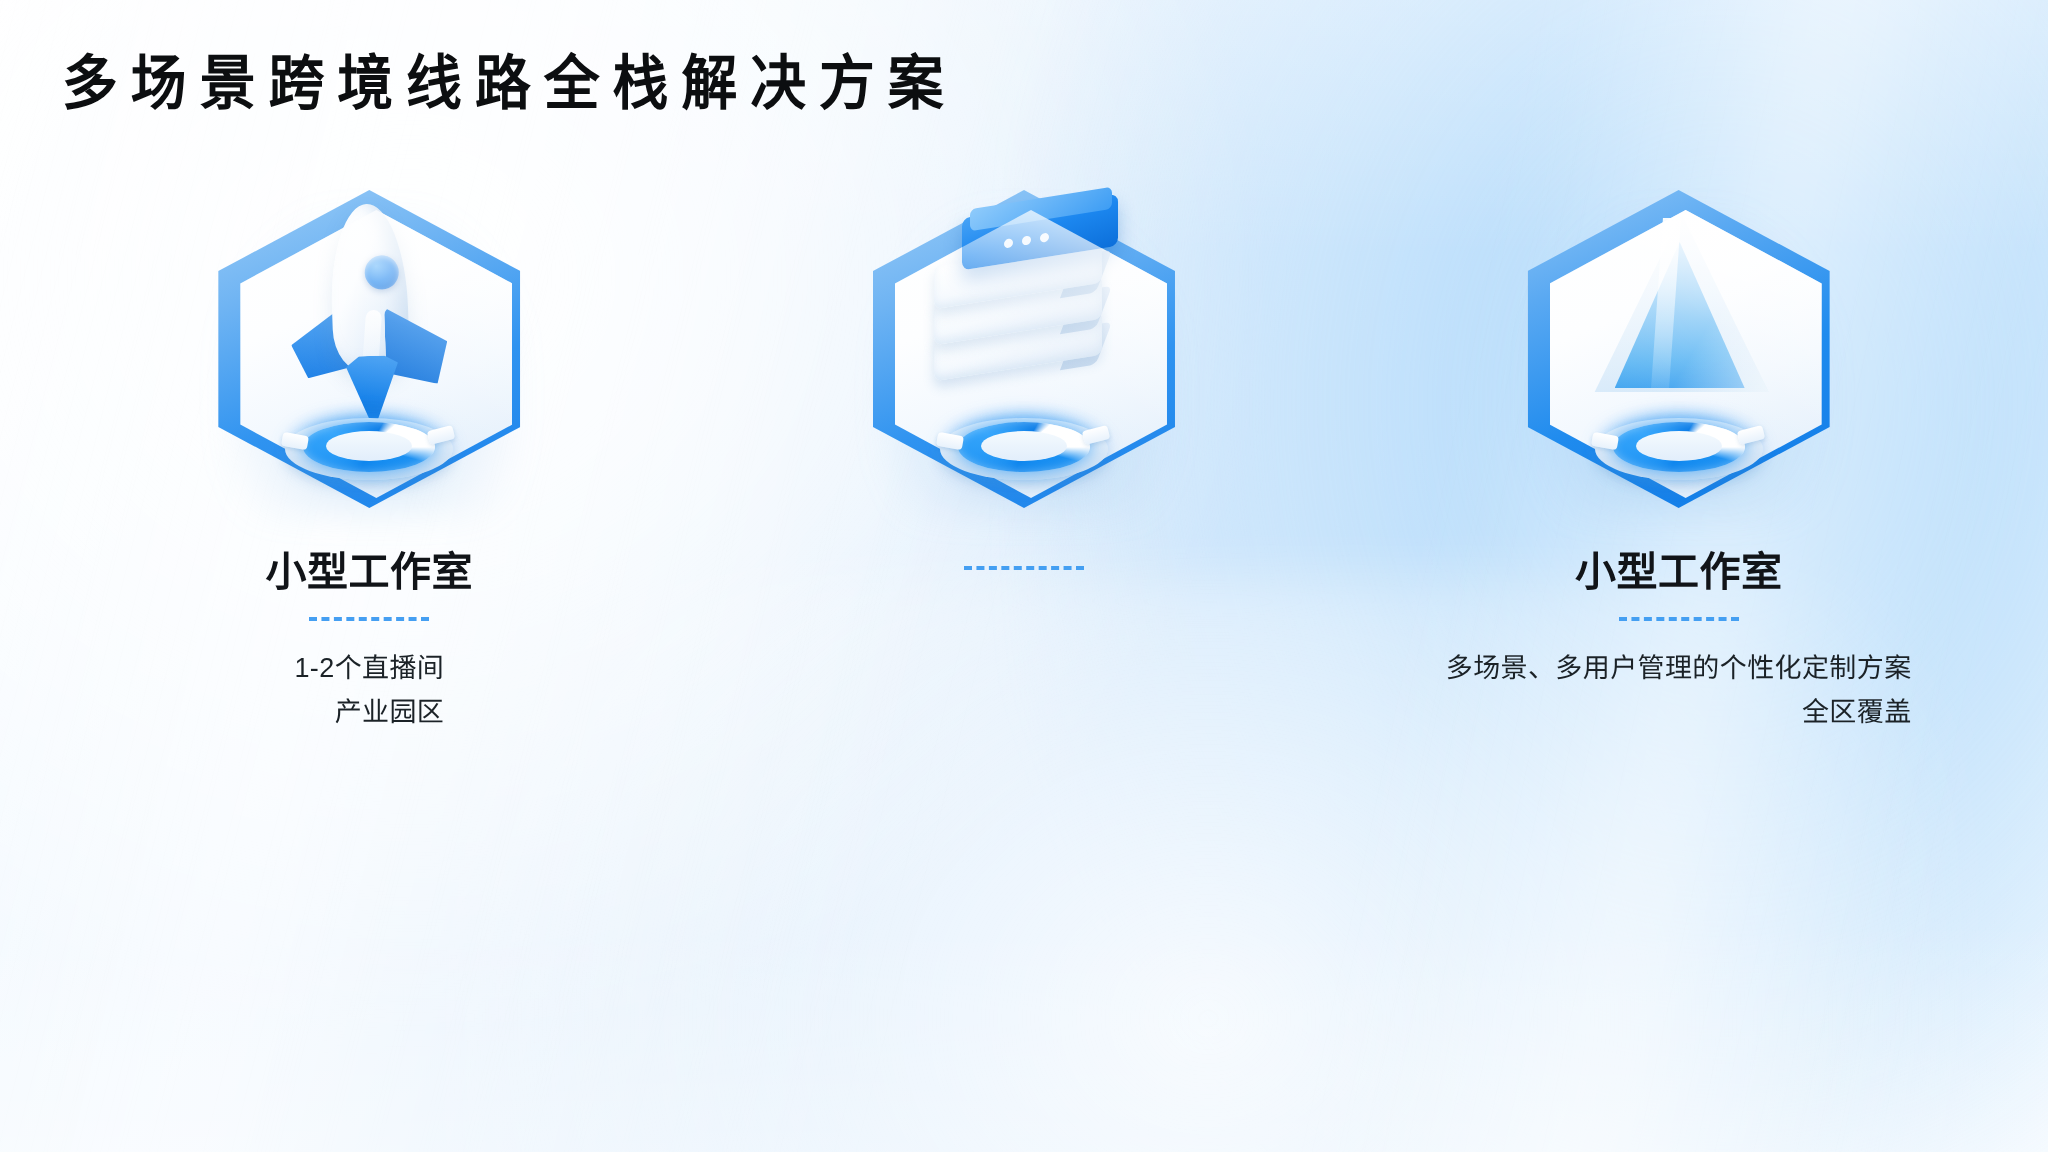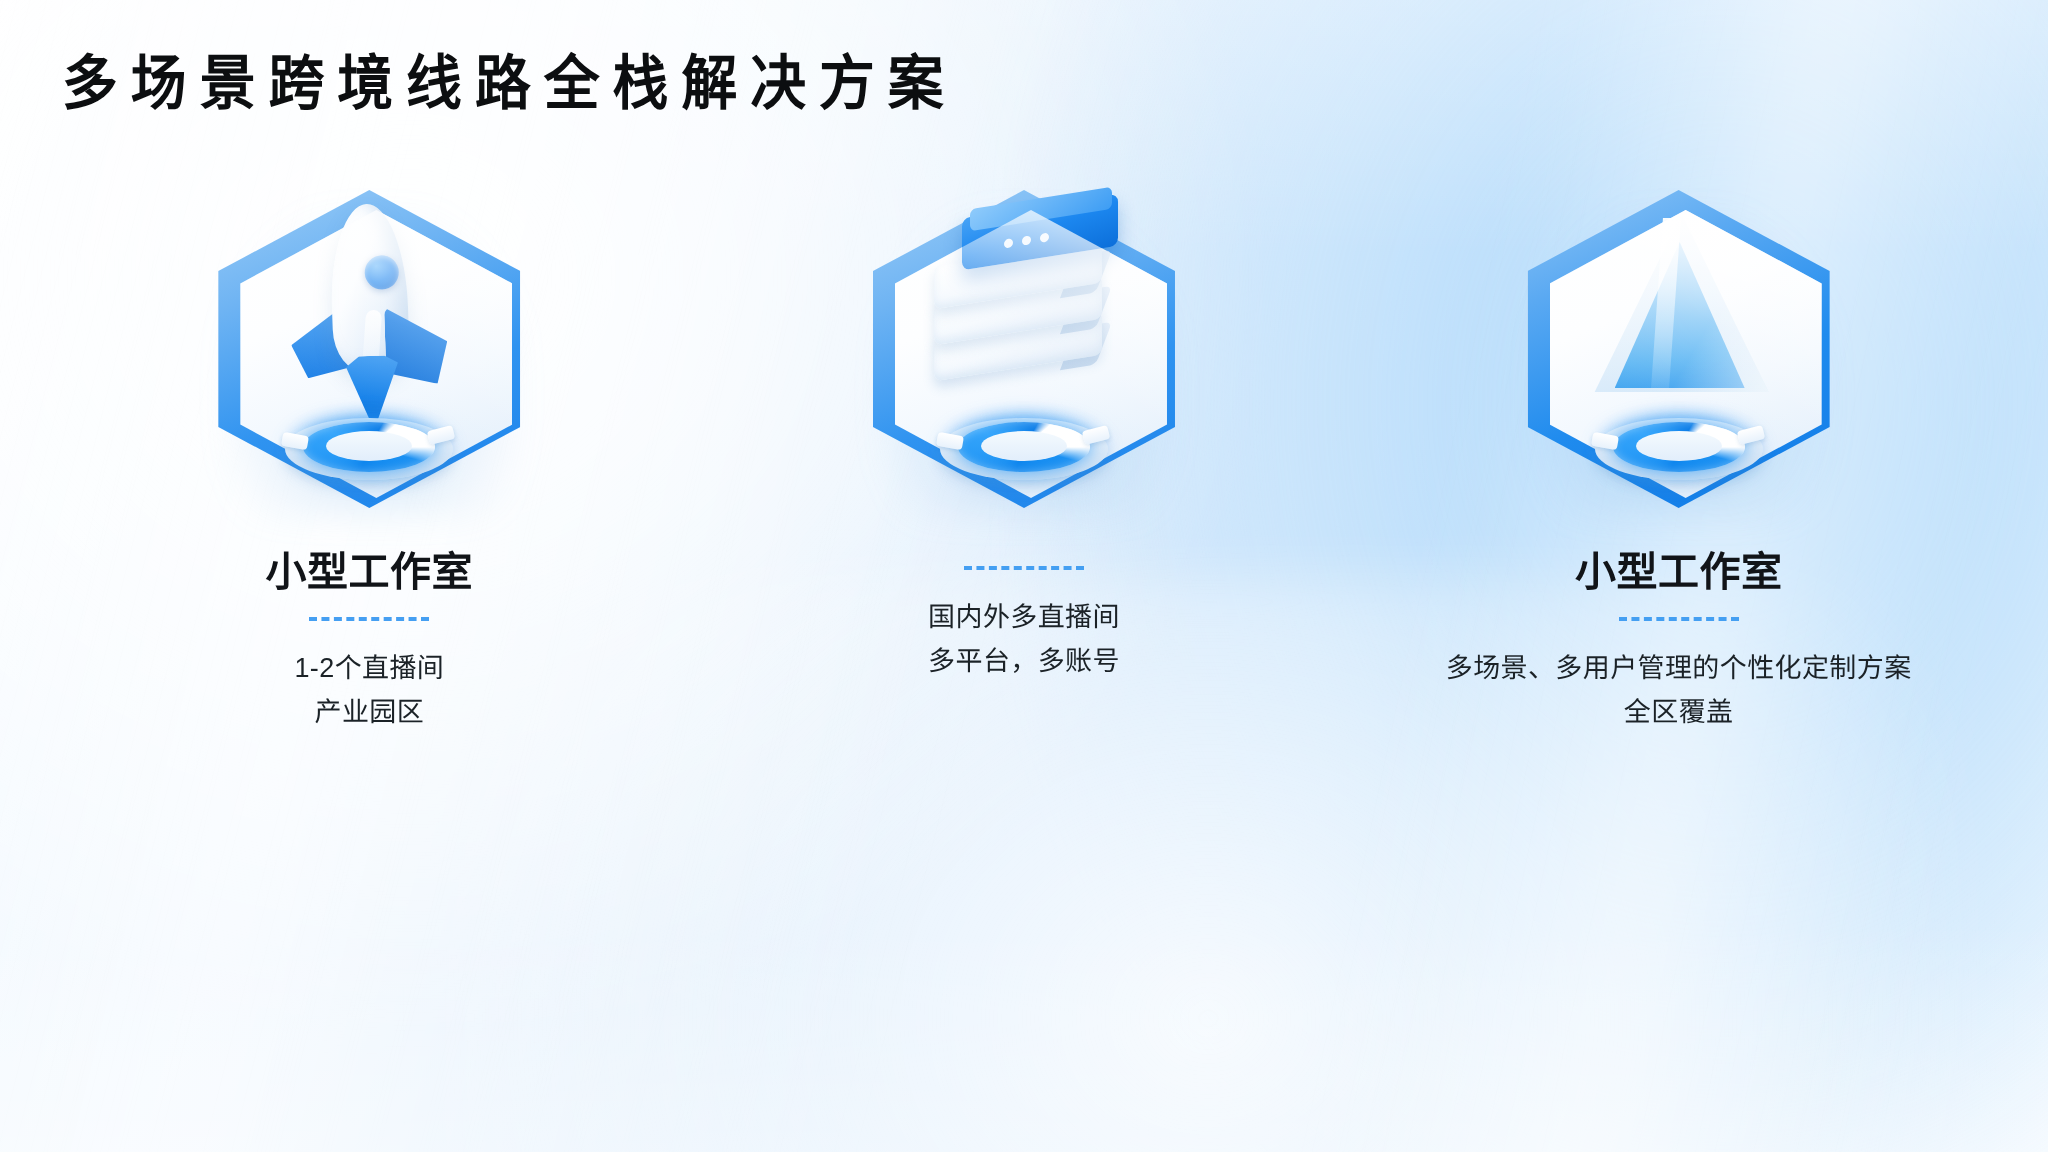--- a/index.html
+++ b/index.html
@@ -255,21 +255,21 @@
   .card-title{
     font-size:41px;font-weight:800;color:#111418;letter-spacing:.5px;
     text-align:center;line-height:1.1;margin-top:6px;white-space:nowrap;
   }
   .divider{
     margin:22px 0 26px;width:120px;height:0;
     border-top:4px dashed #3c9bf2;
     opacity:.95;
   }
   .card-desc{
-    text-align:center;color:#1b2227;
+    text-align:right;color:#1b2227;
     font-size:27px;line-height:1.62;font-weight:400;
     letter-spacing:.4px;
   }
   .card-desc div{white-space:nowrap;}
   .card-3 .card-title{font-size:41px;}
 </style>
 </head>
 <body>
 
 <div id="bg">
@@ -345,24 +345,20 @@
           <div class="disc-plate"></div>
           <div class="disc-ring"></div>
           <div class="disc-hole"></div>
           <div class="disc-chip chip-r"></div>
           <div class="disc-chip chip-l"></div>
         </div>
       </div>
       <div class="hex-gloss"></div>
     </div>
     <div class="divider"></div>
-    <div class="card-desc">
-      <div>国内外多直播间</div>
-      <div>多平台，多账号</div>
-    </div>
   </div>
 
   <div class="card card-3">
     <div class="hex-wrap">
       <div class="hex-shadow"></div>
       <div class="hex-outer deep"></div>
       <div class="hex-inner"></div>
       <div class="icon-stage">
         <div class="prism">
           <div class="pr-back"></div>

